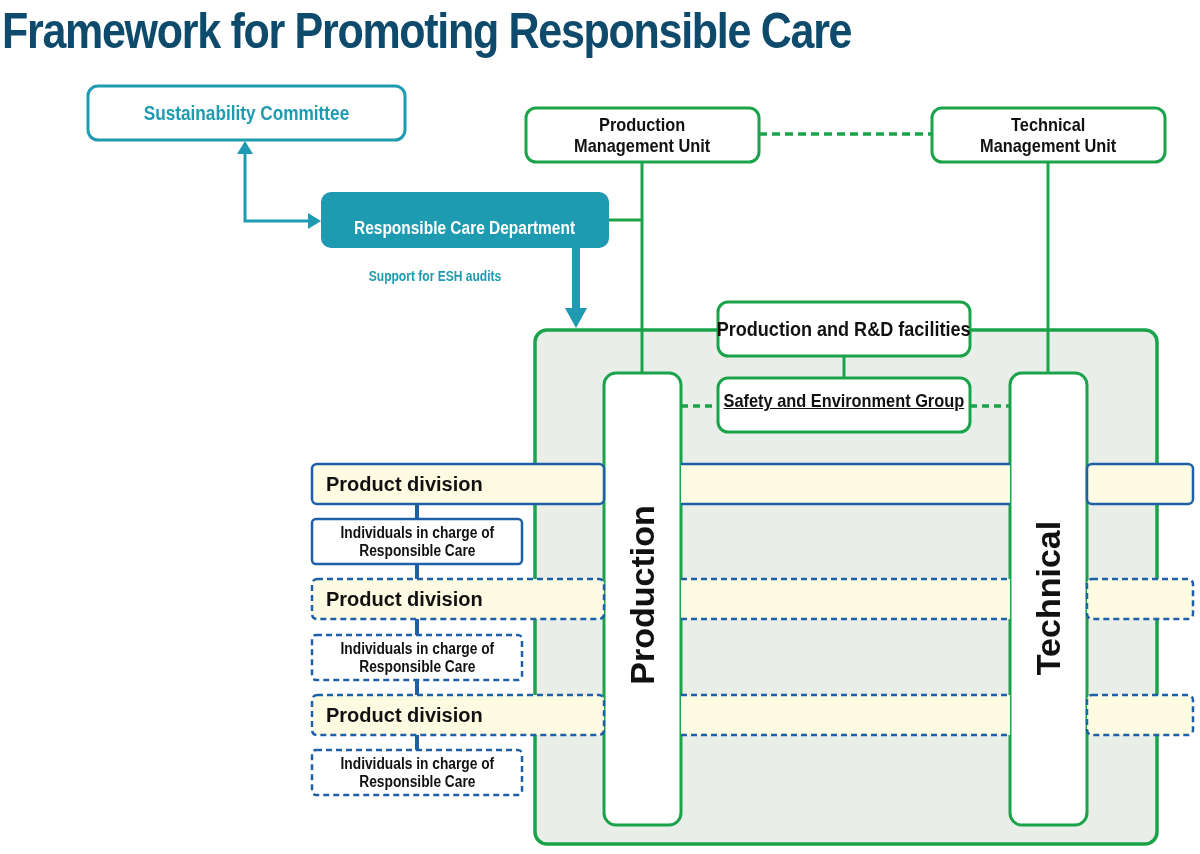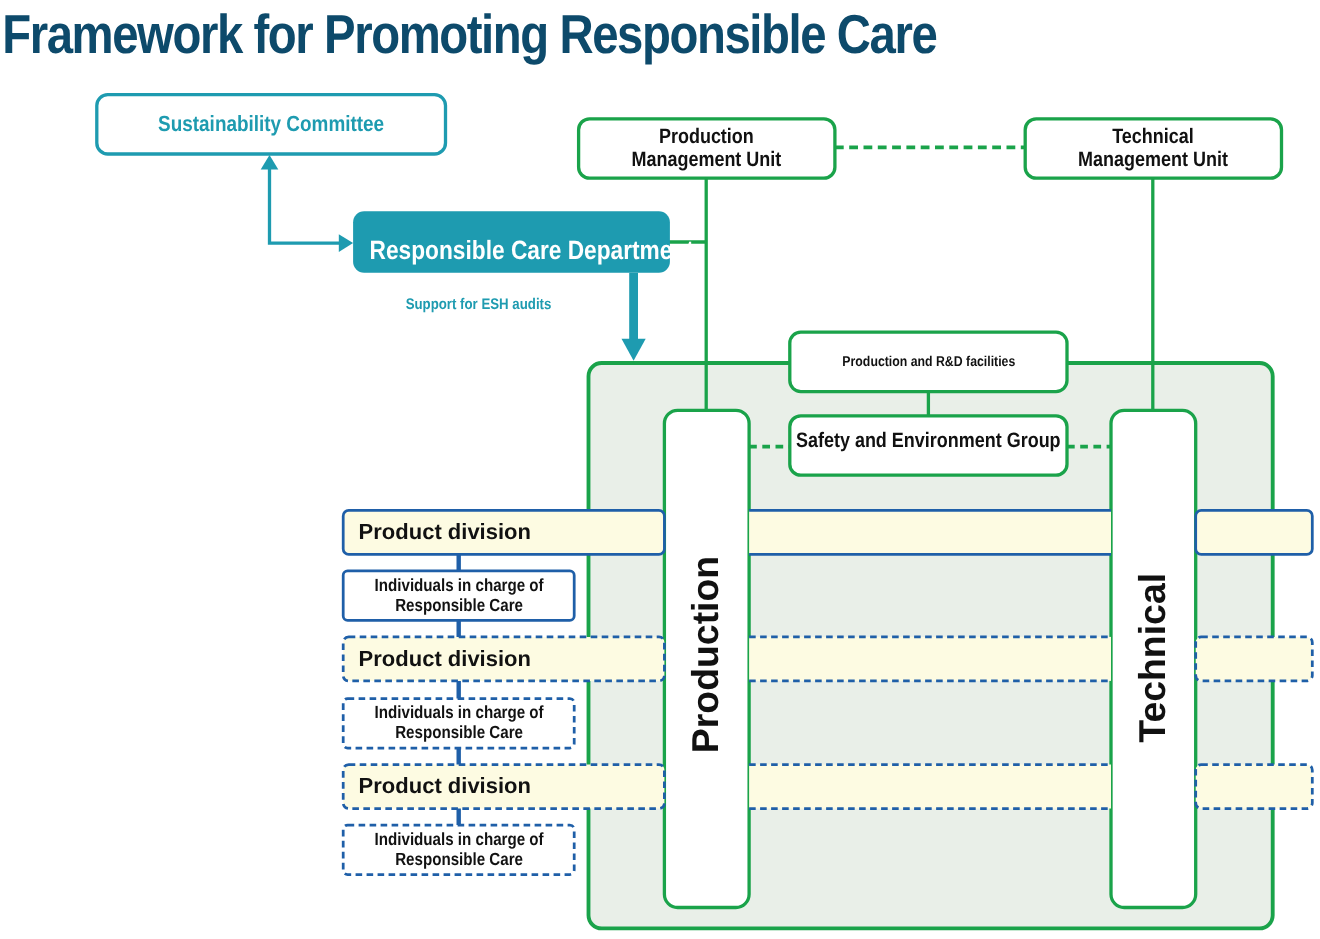--- a/index.html
+++ b/index.html
@@ -75,36 +75,36 @@
   </g>
 
   <rect x="312" y="519" width="210" height="45" rx="4" fill="#fff" stroke="#1f5fa8" stroke-width="2.5"></rect>
   <rect x="312" y="635" width="210" height="45" rx="4" fill="#fff" stroke="#1f5fa8" stroke-width="2.5" stroke-dasharray="6,4"></rect>
   <rect x="312" y="750" width="210" height="45" rx="4" fill="#fff" stroke="#1f5fa8" stroke-width="2.5" stroke-dasharray="6,4"></rect>
 </svg>
 
 <div class="lbl teal" style="left:88px;top:86px;width:317px;height:54px;font-size:20px;">
     <span class="cond">Sustainability Committee</span>
   </div>
-<div class="lbl white" style="left:339px;top:192px;width:288px;height:72px;font-size:24px;">
+<div class="lbl white" style="left:321px;top:192px;width:288px;height:72px;font-size:18px;">
     <span class="cond">Responsible Care Department</span>
   </div>
 <div class="lbl teal" style="left:325px;top:262px;width:220px;height:30px;font-size:14px;">
     <span class="cond">Support for ESH audits</span>
   </div>
 
 <div class="lbl dark" style="left:526px;top:108px;width:233px;height:54px;font-size:19px;white-space:pre-line;"><span class="cond" style="white-space:pre-line">Production
 Management Unit</span></div>
 <div class="lbl dark" style="left:932px;top:108px;width:233px;height:54px;font-size:19px;white-space:pre-line;"><span class="cond" style="white-space:pre-line">Technical
 Management Unit</span></div>
 
-<div class="lbl dark" style="left:718px;top:302px;width:252px;height:54px;font-size:13px;">
+<div class="lbl dark" style="left:718px;top:302px;width:252px;height:54px;font-size:21px;">
     <span class="cond">Production and R&amp;D facilities</span>
   </div>
-<div class="lbl dark" style="left:718px;top:378px;width:252px;height:46px;font-size:19px;">
+<div class="lbl dark" style="left:718px;top:378px;width:252px;height:46px;font-size:19px;text-decoration:underline;">
     <span class="cond">Safety and Environment Group</span>
   </div>
 
 <div class="vert" style="left:552px;top:575px;width:180px;height:40px;line-height:40px;text-align:center;">Production</div>
 <div class="vert" style="left:958px;top:578px;width:180px;height:40px;line-height:40px;text-align:center;">Technical</div>
 
 <div class="lbl dark" style="left:326px;top:464px;height:40px;font-size:20px;justify-content:flex-start;">Product division</div>
 <div class="lbl dark" style="left:312px;top:519px;width:210px;height:45px;font-size:16px;white-space:pre-line;"><span class="cond" style="white-space:pre-line">Individuals in charge of
 Responsible Care</span></div>
 

